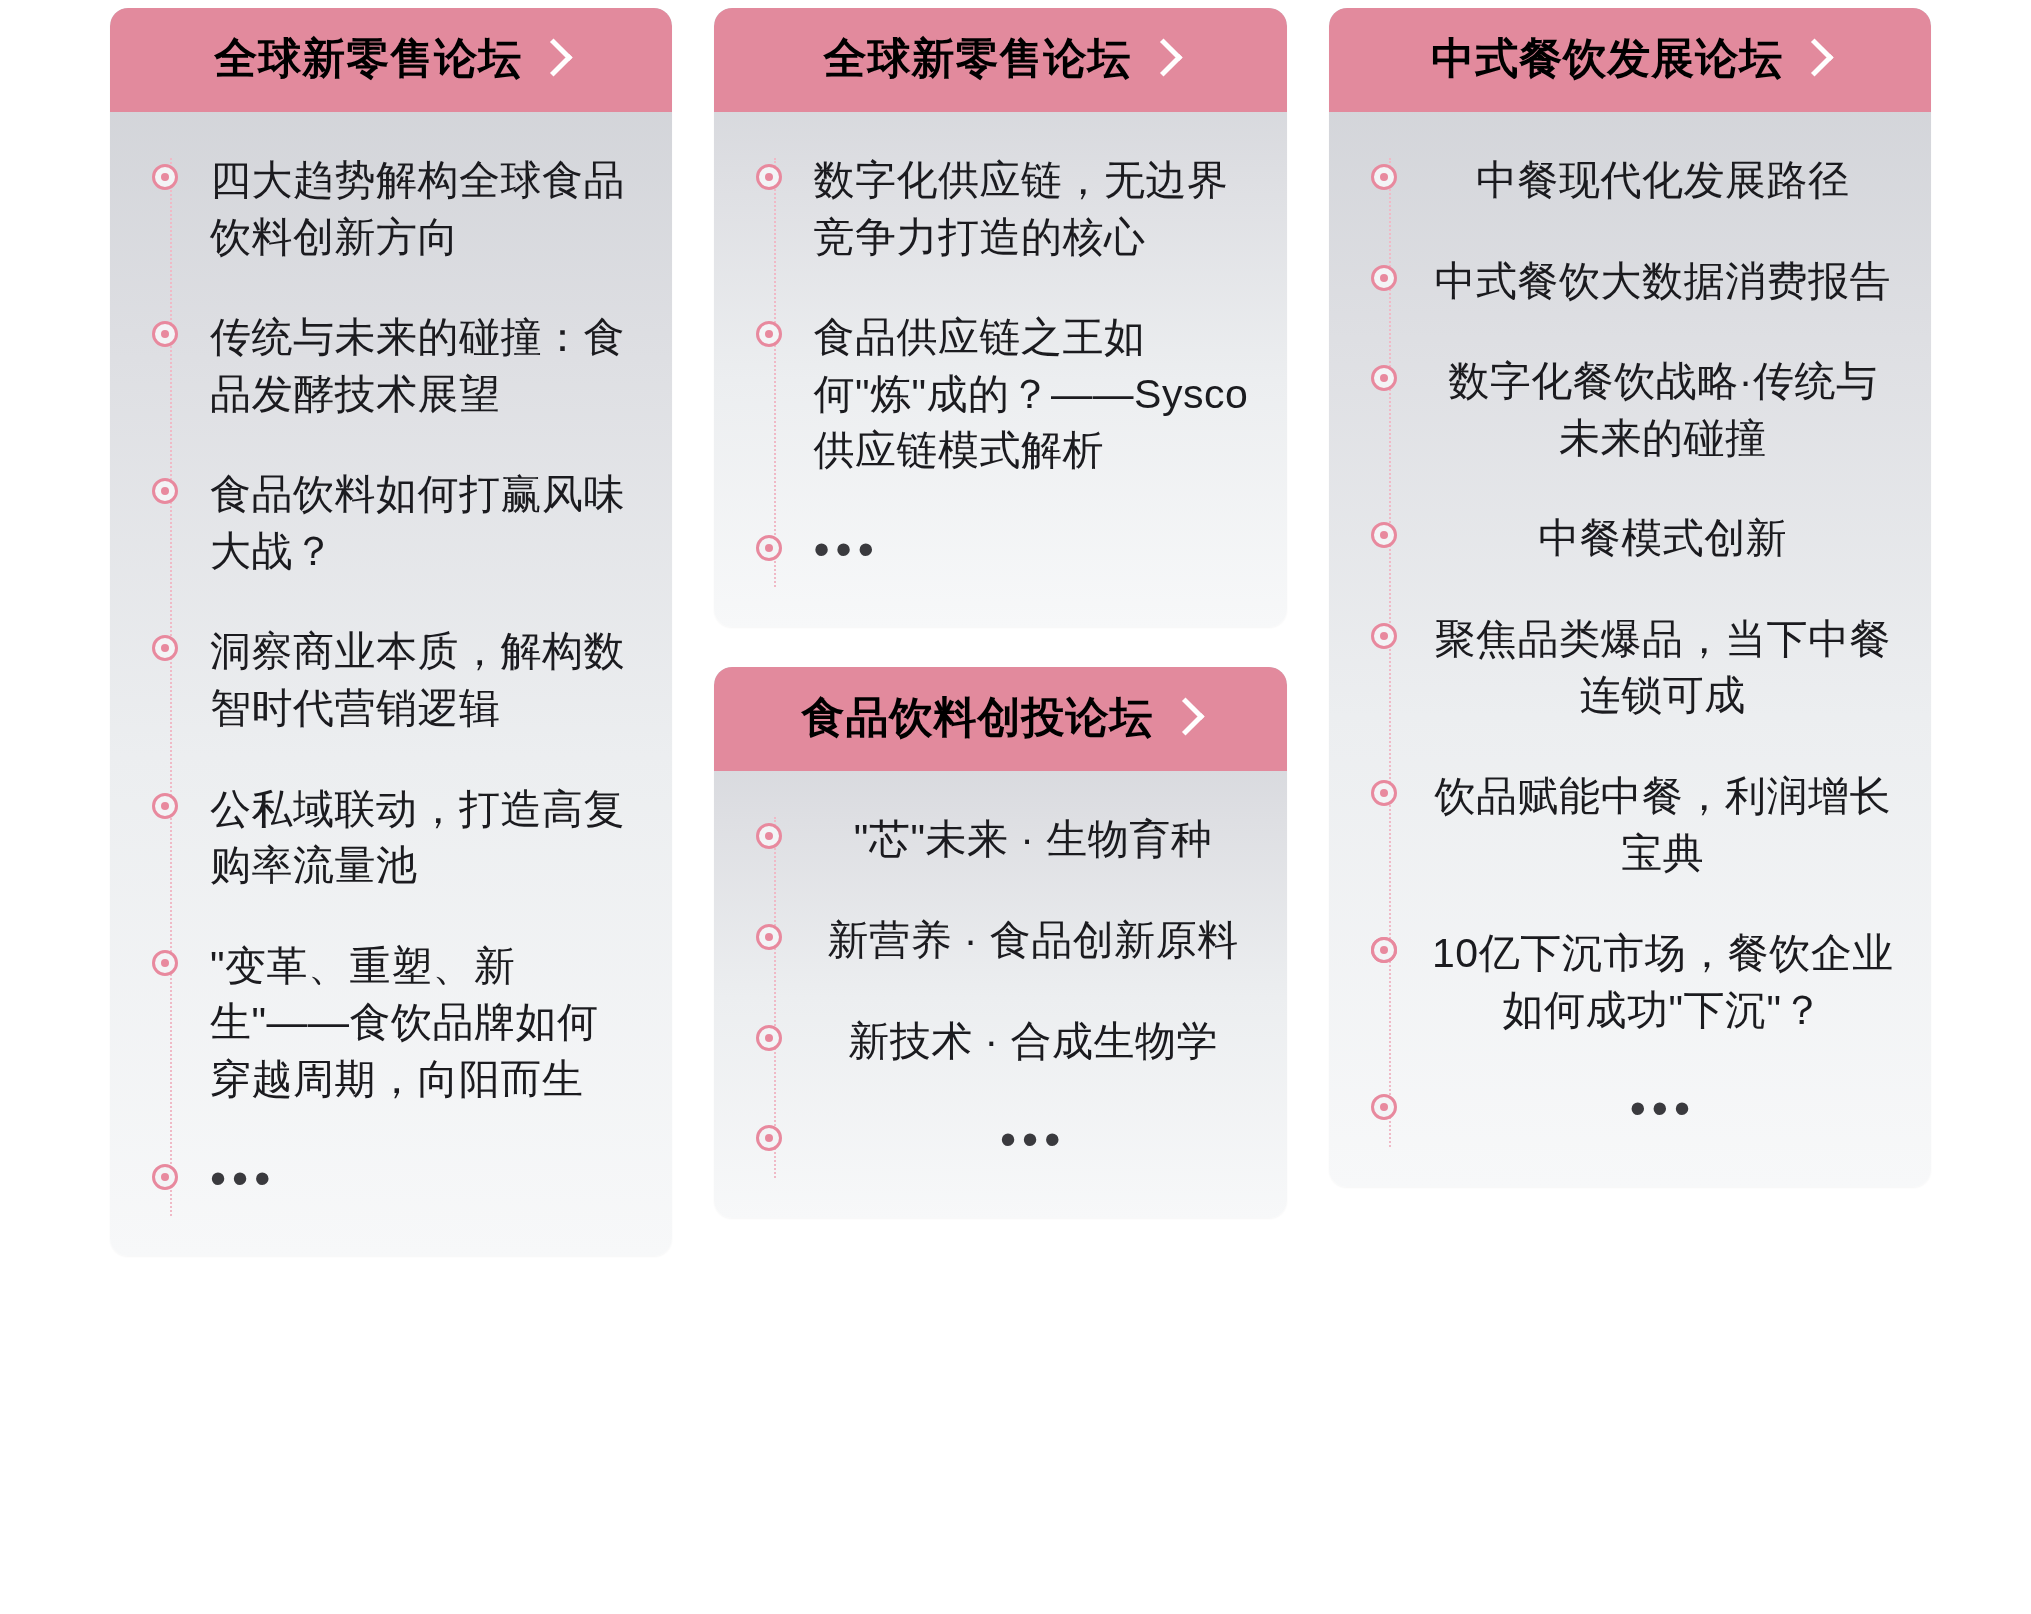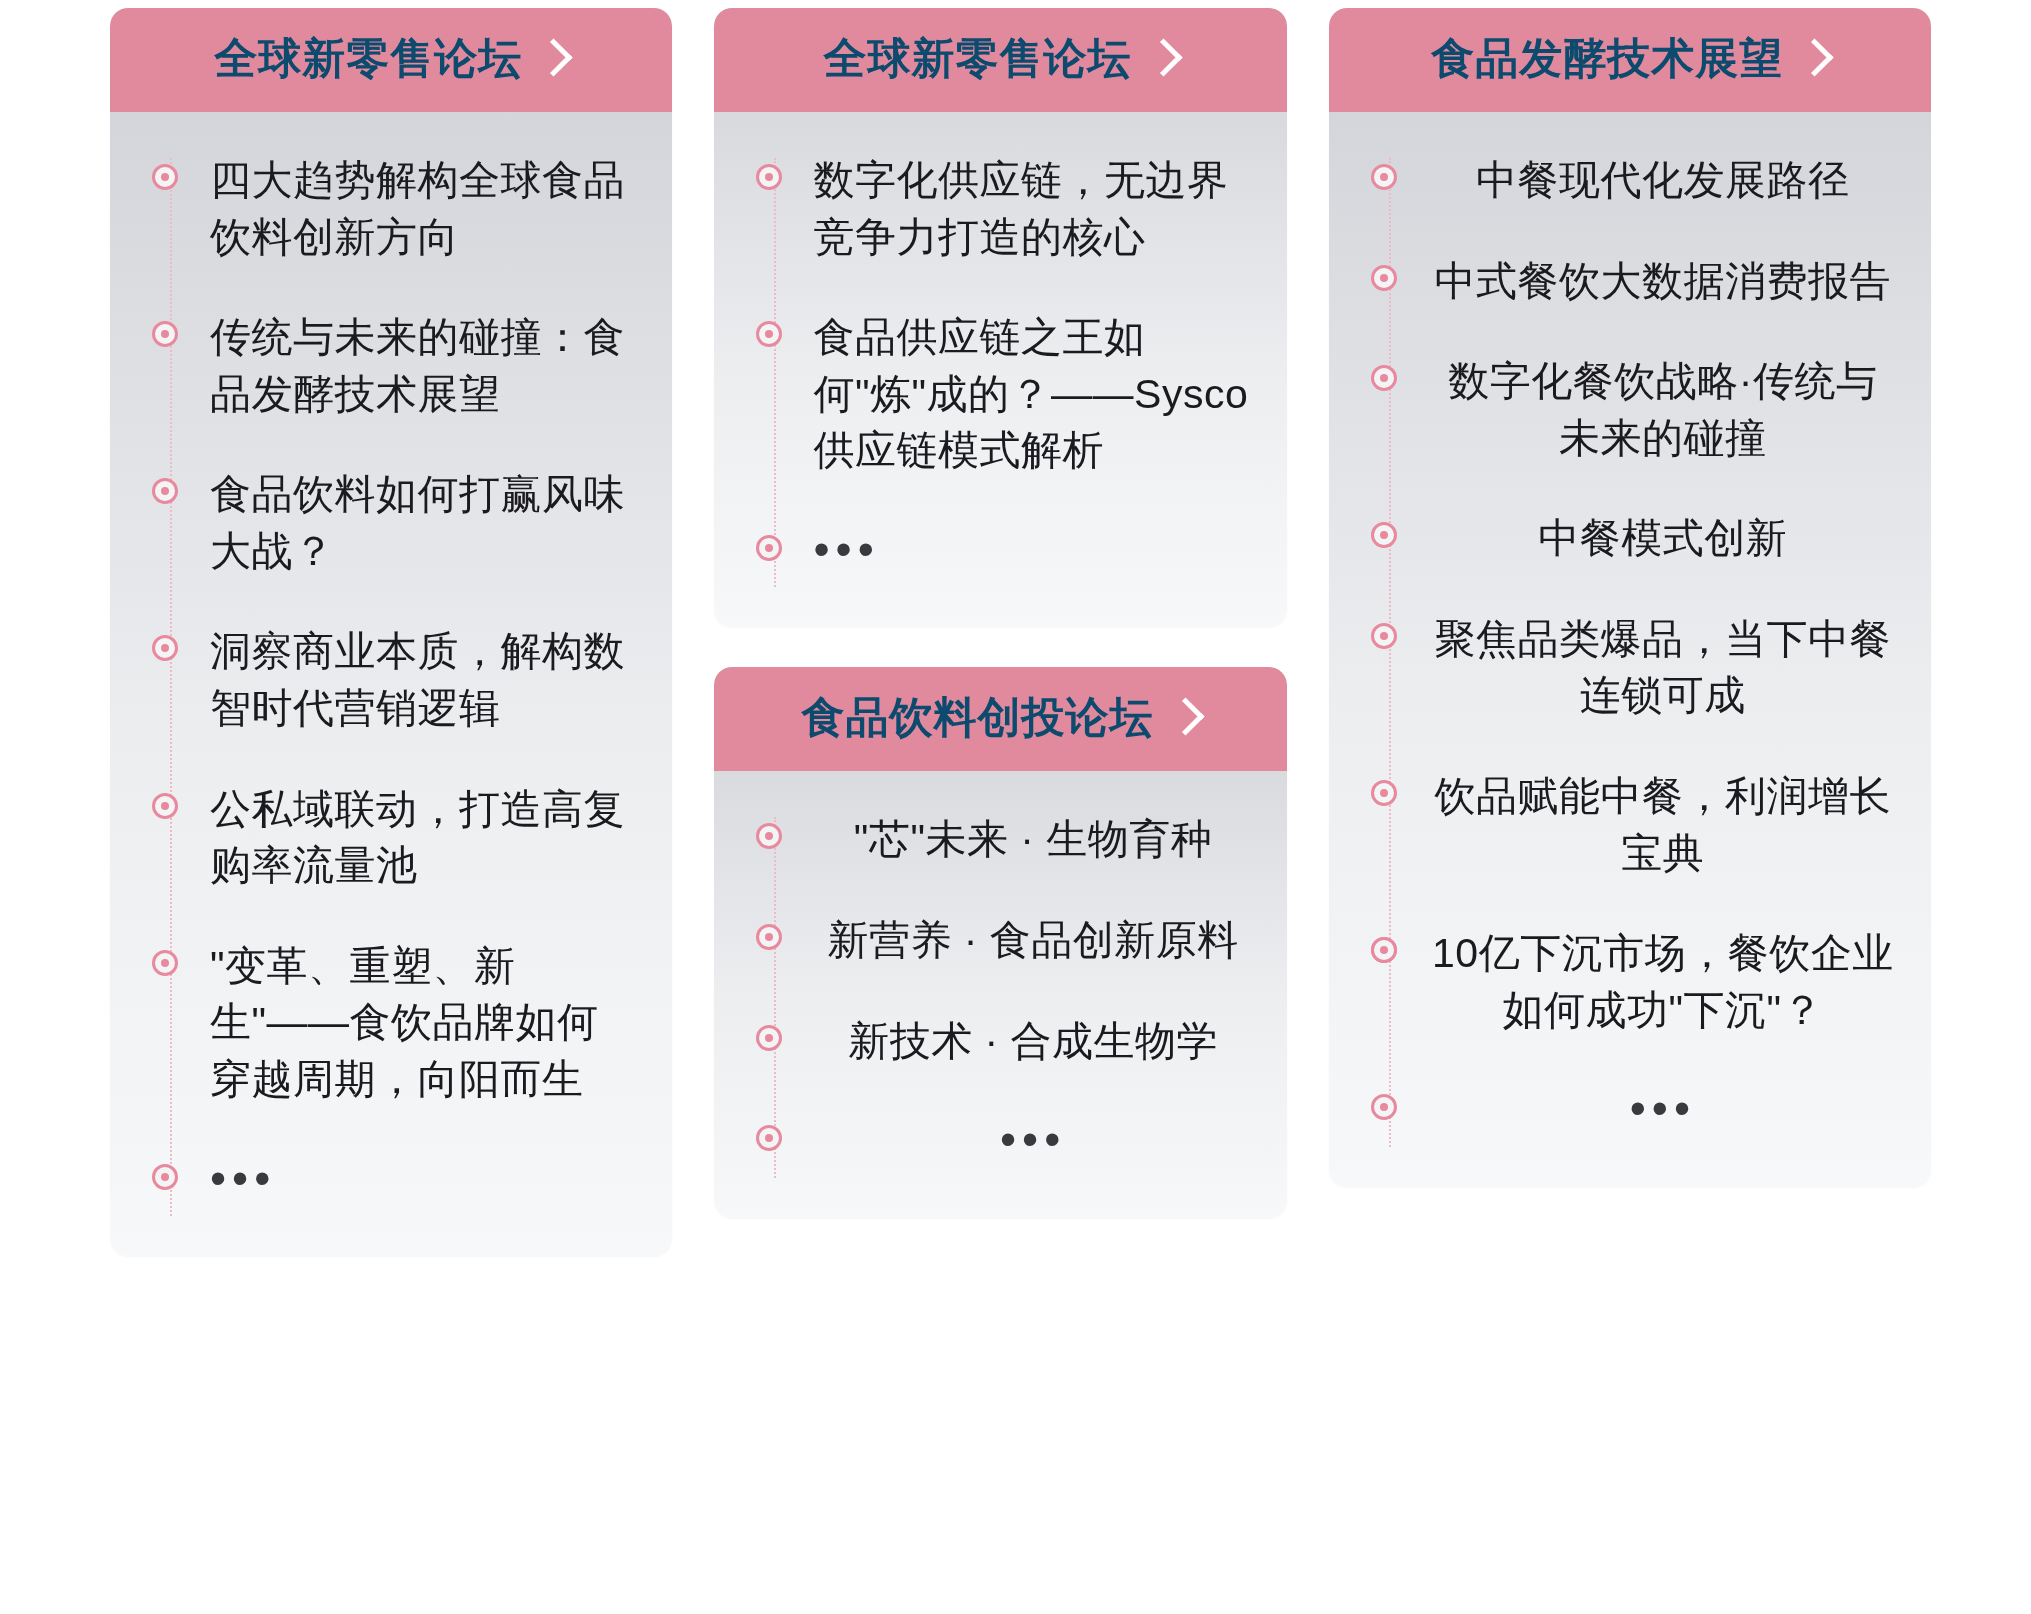--- a/index.html
+++ b/index.html
@@ -39,21 +39,21 @@
   .card {
     border-radius: 18px;
     overflow: hidden;
     background: linear-gradient(180deg, #cfd1d6 0%, #dedfe3 28%, #eceef0 60%, #f7f8f9 100%);
     box-shadow: 0 1px 2px rgba(0,0,0,0.04);
     display: flex;
     flex-direction: column;
   }
   .card-header {
     background: #e28a9d;
-    color: #0c4a6e;
+    color: #000000;
     font-size: 43px;
     font-weight: bold;
     letter-spacing: 1px;
     padding: 22px 0 24px 0;
     text-align: center;
     display: flex;
     align-items: center;
     justify-content: center;
     gap: 18px;
     border-radius: 18px 18px 0 0;
@@ -183,21 +183,21 @@
             <li><span class="bullet"></span><span>新技术 · 合成生物学</span></li>
             <li><span class="bullet"></span><span class="ellipsis">•••</span></li>
           </ul>
         </div>
       </div>
     </div>
 
     <div class="col col-3">
       <div class="card">
         <div class="card-header">
-          <span>食品发酵技术展望</span>
+          <span>中式餐饮发展论坛</span>
           <span class="chev"></span>
         </div>
         <div class="card-body">
           <div class="timeline"></div>
           <ul class="items tight">
             <li><span class="bullet"></span><span>中餐现代化发展路径</span></li>
             <li><span class="bullet"></span><span>中式餐饮大数据消费报告</span></li>
             <li><span class="bullet"></span><span>数字化餐饮战略·传统与未来的碰撞</span></li>
             <li><span class="bullet"></span><span>中餐模式创新</span></li>
             <li><span class="bullet"></span><span>聚焦品类爆品，当下中餐连锁可成</span></li>

